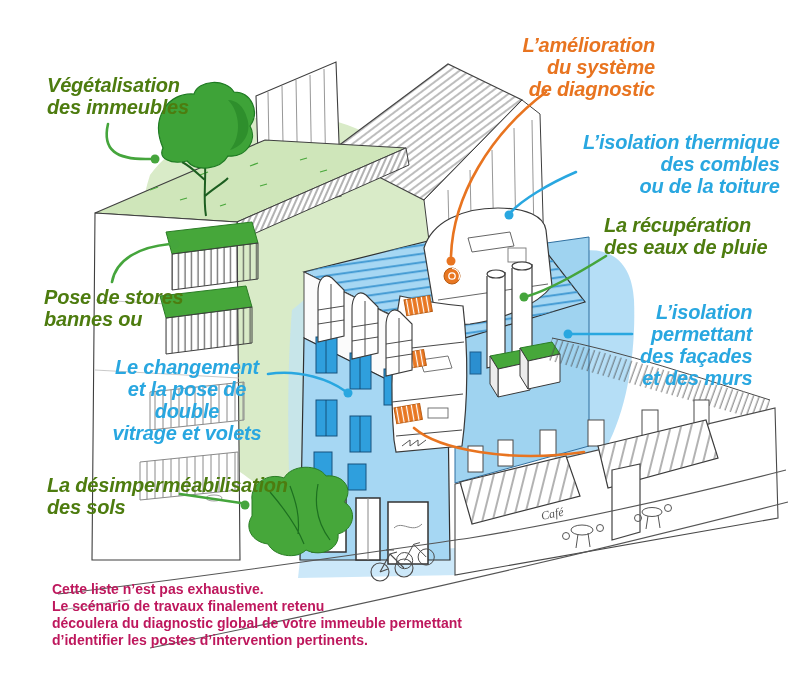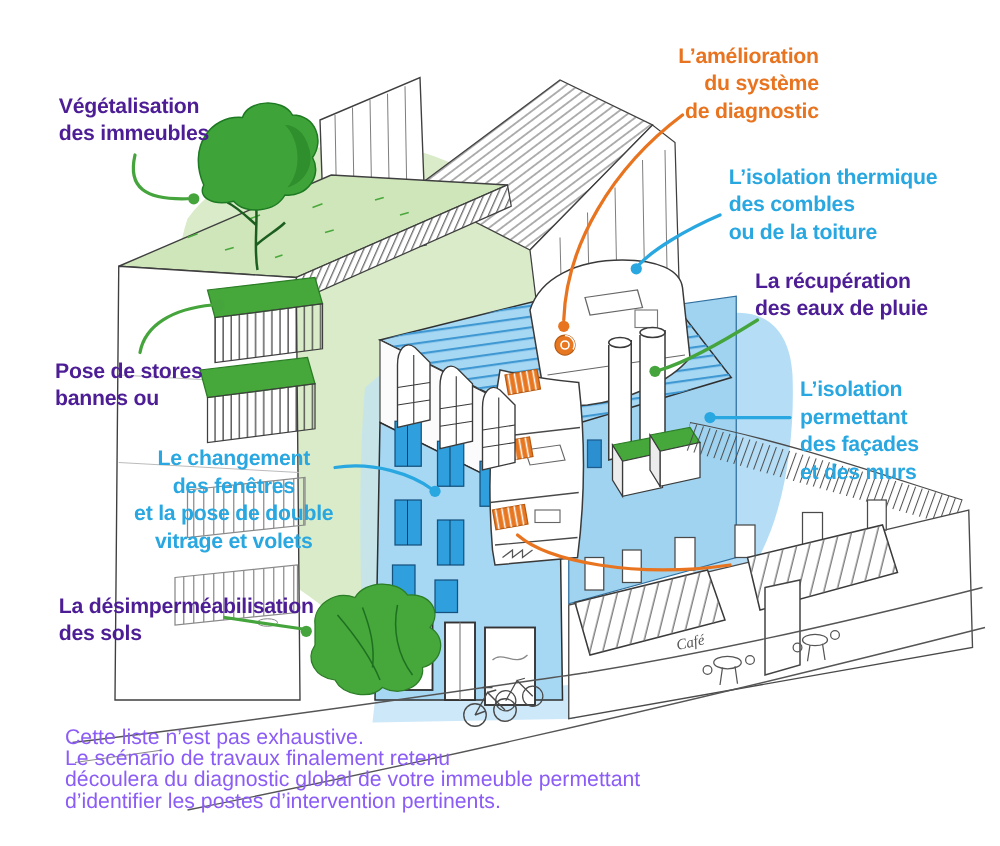--- a/index.html
+++ b/index.html
@@ -1,24 +1,24 @@
 <!DOCTYPE html>
 <html><head>
 <meta charset="utf-8">
 <style>
   html,body{margin:0;padding:0;background:#fff;}
   .stage{position:relative;width:800px;height:677px;background:#ffffff;overflow:hidden;
          font-family:"Liberation Sans",sans-serif;}
   .illus{position:absolute;left:0;top:0;}
-  .label{position:absolute;font-weight:bold;font-size:17px;line-height:22px;letter-spacing:-0.2px;}
+  .label{position:absolute;font-weight:bold;font-size:20px;line-height:22px;letter-spacing:-0.2px;font-style:italic;}
   .label span{display:block;}
-  .green{color:#4c1d95;}
-  .blue{color:#29a7e0;}
+  .green{color:#4d7c0f;}
+  .blue{color:#29a7e0;text-align:right;}
   .orange{color:#e87420;}
-  .footer{position:absolute;left:52px;top:581px;color:#8b5cf6;font-size:17px;line-height:17px;font-weight:400;}
+  .footer{position:absolute;left:52px;top:581px;color:#be185d;font-size:14px;line-height:17px;font-weight:700;}
   .footer span{display:block;}
 </style>
 </head>
 <body>
 
 <div class="stage">
 
 <svg class="illus" width="800" height="677" viewBox="0 0 800 677">
   <defs>
     <pattern id="vlines" width="6.5" height="40" patternUnits="userSpaceOnUse">
@@ -258,21 +258,20 @@
   <span>des immeubles</span>
 </div>
 
 <div class="label green" style="left:44px;top:286px">
   <span>Pose de stores</span>
   <span>bannes ou</span>
 </div>
 
 <div class="label blue" style="left:104px;top:356px;width:166px;text-align:center">
   <span>Le changement</span>
-  <span>des fenêtres</span>
   <span>et la pose de double</span>
   <span>vitrage et volets</span>
 </div>
 
 <div class="label orange" style="left:455px;top:34px;width:200px;text-align:right">
   <span>L’amélioration</span>
   <span>du système</span>
   <span>de diagnostic</span>
 </div>
 

